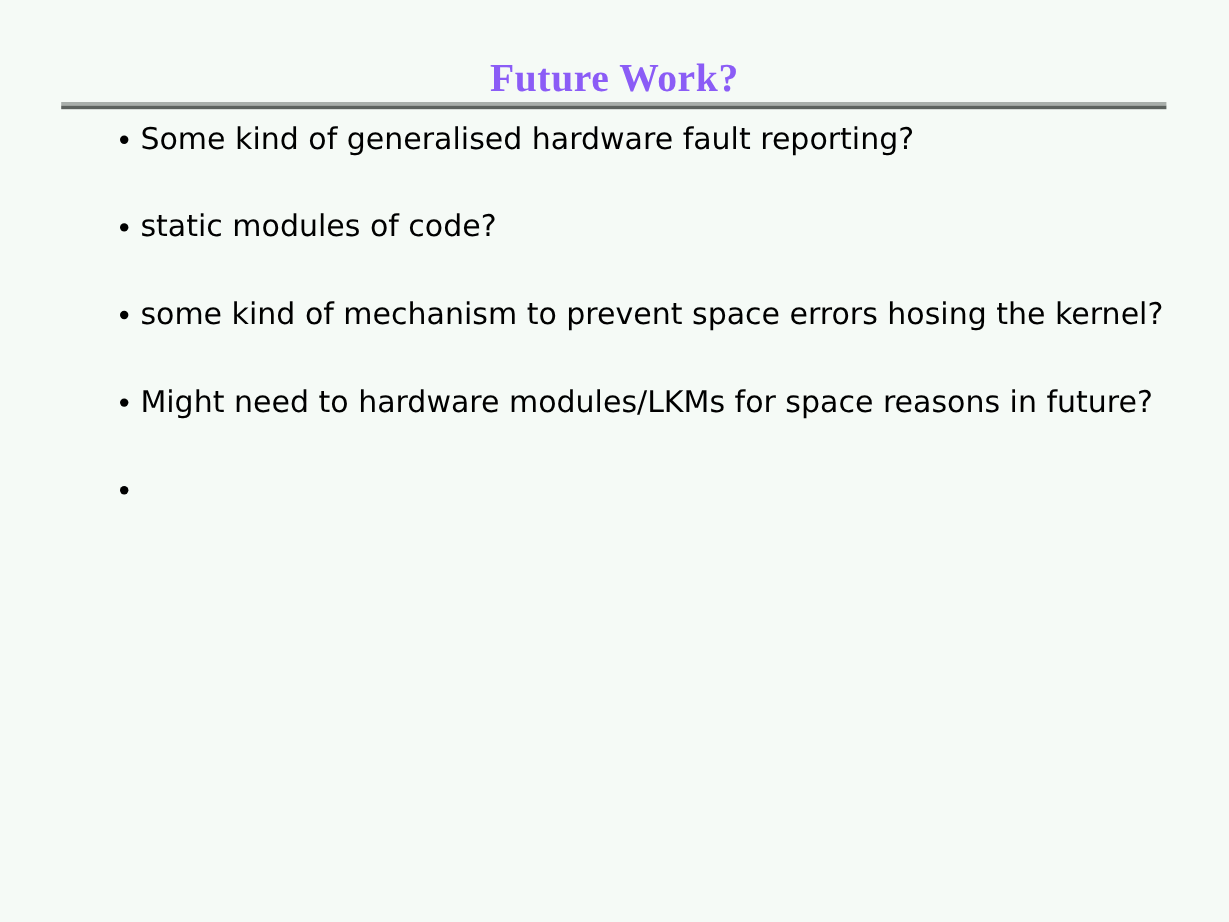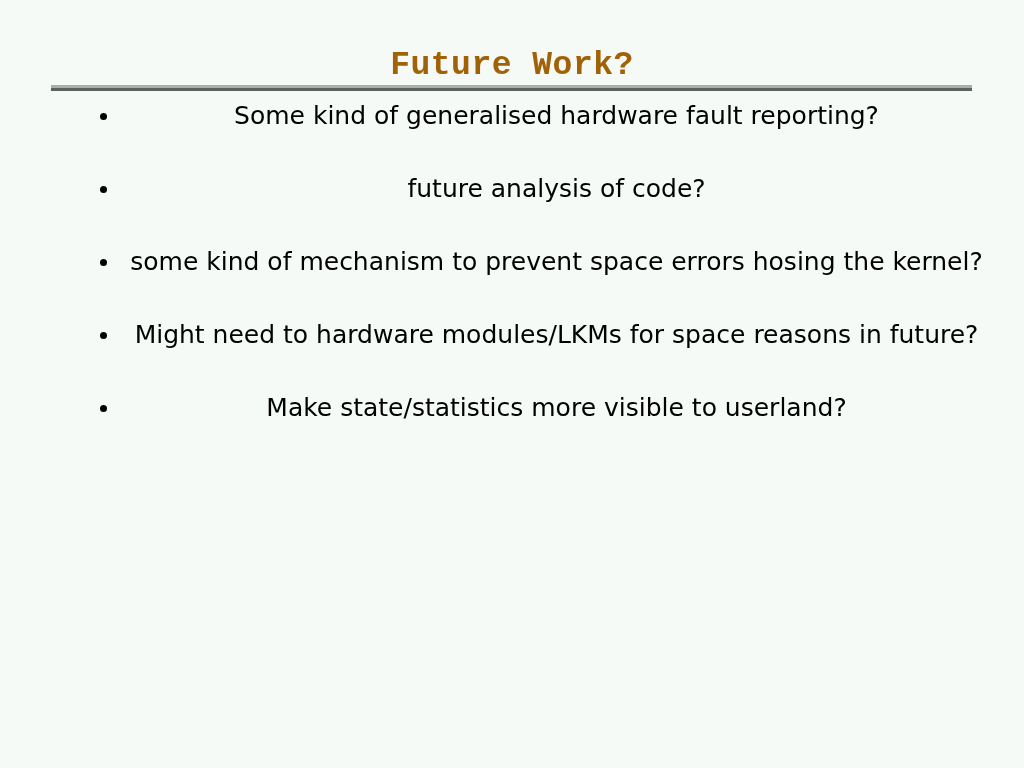--- a/index.html
+++ b/index.html
@@ -22,24 +22,24 @@
     background: #f5faf6;
   }
 
   
   .slide-title {
     position: absolute;
     left: 0;
     top: 46px;
     width: 1024px;
     text-align: center;
-    font-family: Liberation Mono, monospace;
+    font-family: Liberation Serif, serif;
     font-size: 33px;
     font-weight: bold;
-    color: #a16207;
+    color: #8b5cf6;
     letter-spacing: 0.5px;
     line-height: 40px;
     white-space: nowrap;
   }
 
   
   .title-rule {
     position: absolute;
     left: 51px;
     top: 85px;
@@ -77,21 +77,20 @@
   .bullet-item {
     position: relative;
     height: 73px;
     padding-left: 21px;
     font-family: "DejaVu Sans", sans-serif;
     font-size: 25px;
     font-weight: normal;
     color: #000000;
     line-height: 36px;
     white-space: nowrap;
-    text-align: center;
   }
 
   .bullet-marker {
     position: absolute;
     left: 4px;
     top: 15px;
     width: 7px;
     height: 7px;
     border-radius: 50%;
     background: #000000;
@@ -115,33 +114,32 @@
 
   <ul class="bullet-list">
 
     <li class="bullet-item">
       <span class="bullet-marker"></span>
       <span class="bullet-text">Some kind of generalised hardware fault reporting?</span>
     </li>
 
     <li class="bullet-item">
       <span class="bullet-marker"></span>
-      <span class="bullet-text">future analysis of code?</span>
+      <span class="bullet-text">static modules of code?</span>
     </li>
 
     <li class="bullet-item">
       <span class="bullet-marker"></span>
       <span class="bullet-text">some kind of mechanism to prevent space errors hosing the kernel?</span>
     </li>
 
     <li class="bullet-item">
       <span class="bullet-marker"></span>
       <span class="bullet-text">Might need to hardware modules/LKMs for space reasons in future?</span>
     </li>
 
     <li class="bullet-item">
       <span class="bullet-marker"></span>
-      <span class="bullet-text">Make state/statistics more visible to userland?</span>
     </li>
 
   </ul>
 
 </div>
 
 </body></html>

